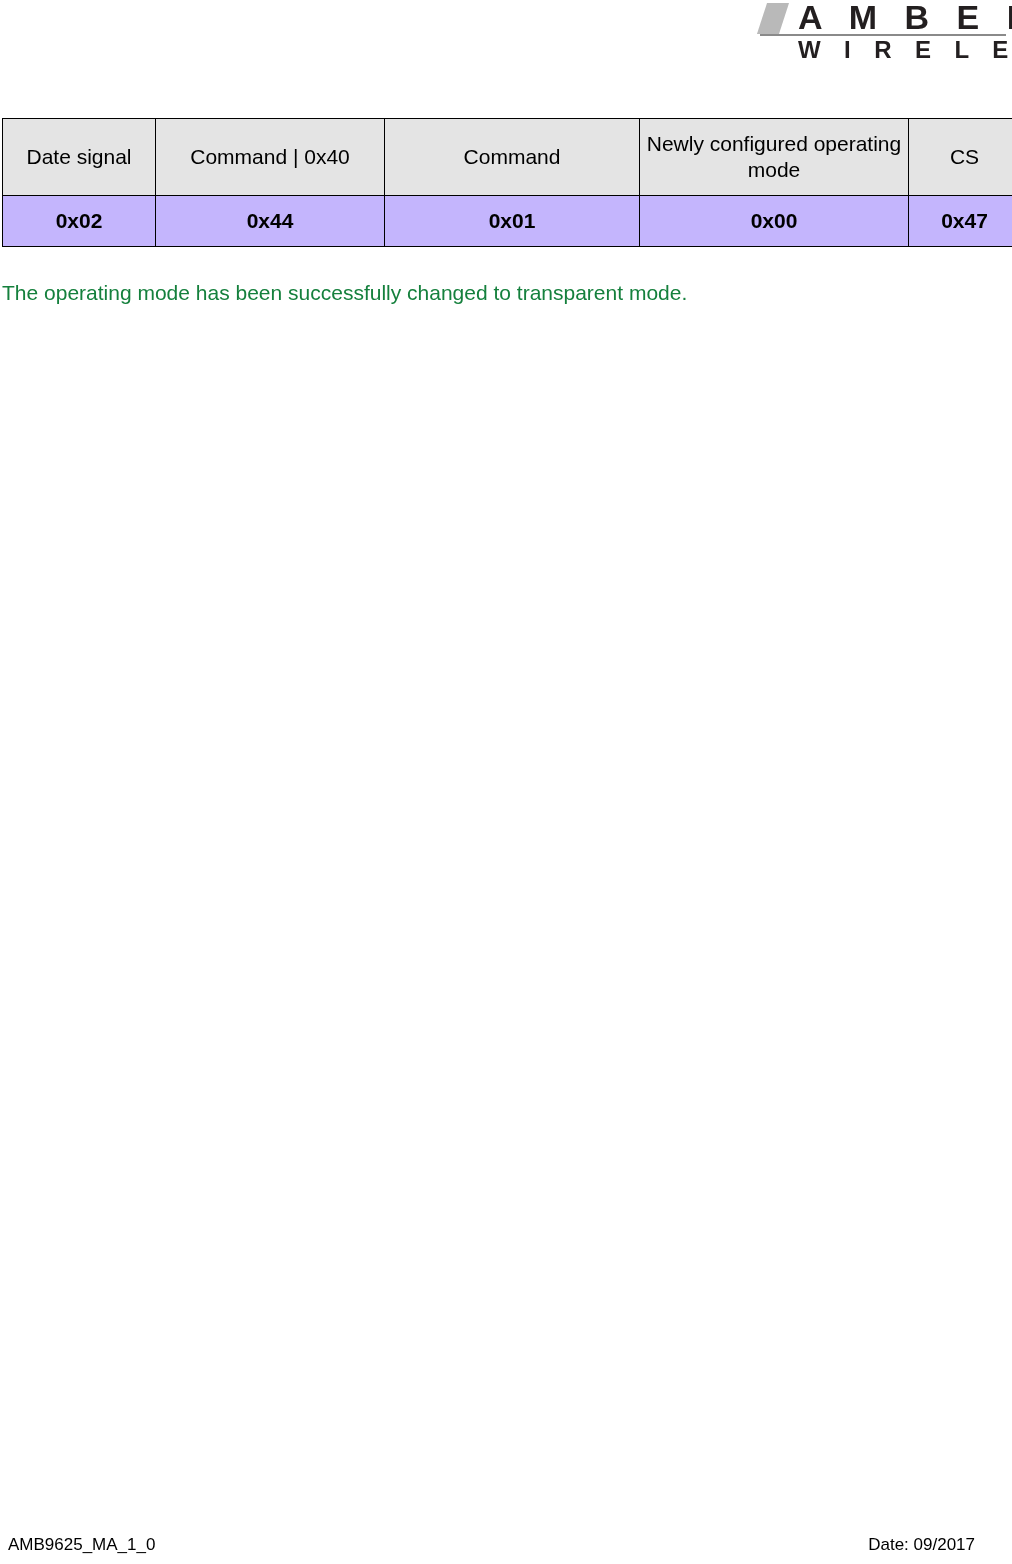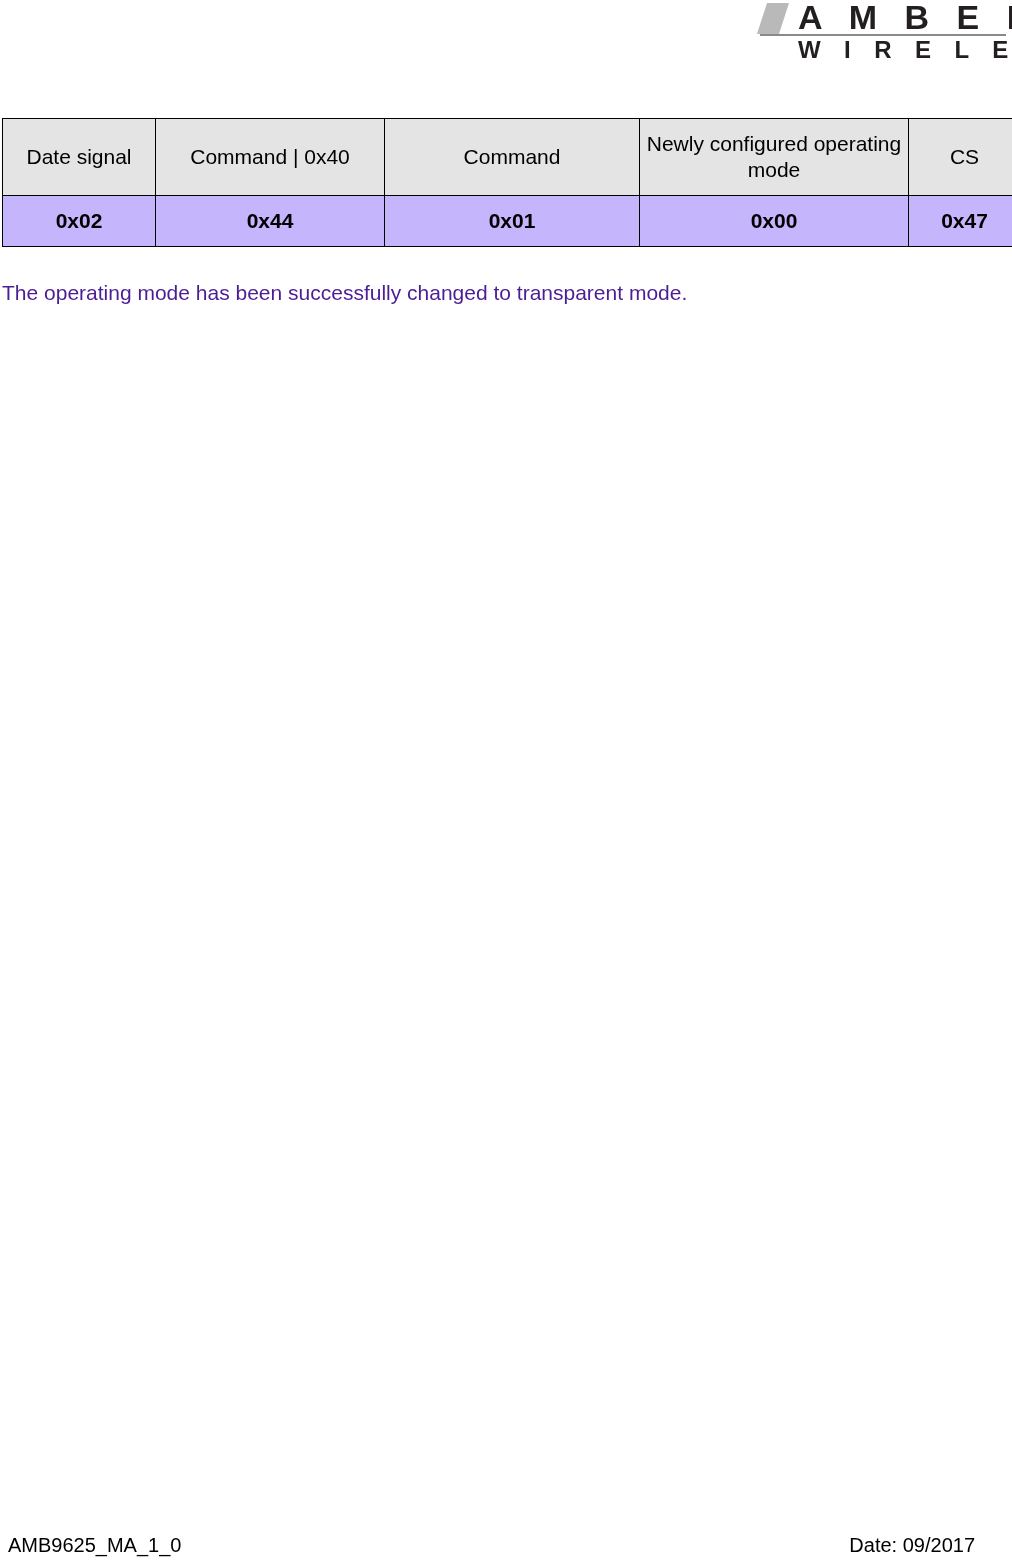--- a/index.html
+++ b/index.html
@@ -106,31 +106,31 @@
   .col-cs     { width: 103px; }
 
   
   .body-text {
     position: absolute;
     left: 2px;
     top: 258px;
     width: 960px;
     font-size: 21px;
     line-height: 28px;
-    color: #4c1d95;
+    color: #15803d;
   }
 
   
   .page-footer {
     position: absolute;
     left: 0;
     top: 1528px;
     width: 1012px;
     height: 36px;
-    font-size: 20px;
+    font-size: 17px;
     line-height: 22px;
     color: #000000;
   }
   .footer-left {
     position: absolute;
     left: 8px;
     top: 6px;
     white-space: nowrap;
   }
   .footer-center {

